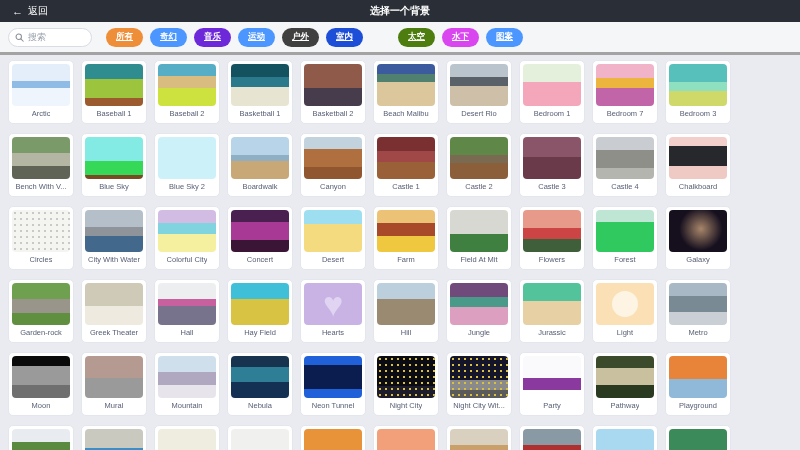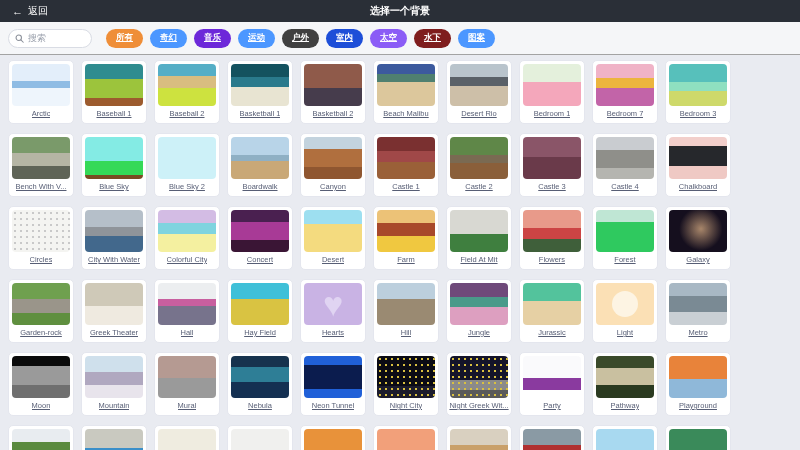--- a/index.html
+++ b/index.html
@@ -9,21 +9,21 @@
   
   .topbar { height:22px; background:#2a2f37; color:#fff; display:flex;
     align-items:center; position:relative; }
   .back-btn { display:flex; align-items:center; gap:5px; padding:0 12px;
     height:100%; cursor:pointer; font-size:10px; color:#fff; }
   .back-arrow { font-size:11px; line-height:1; }
   .topbar-title { position:absolute; left:0; right:0; text-align:center;
     font-size:10px; font-weight:bold; pointer-events:none; }
 
   
-  .toolbar { height:33px; background:#f5f6f8; border-bottom:1px solid #a3a3a3;
+  .toolbar { height:33px; background:#f5f6f8; border-bottom:3px solid #a3a3a3;
     display:flex; align-items:center; padding:0 8px; }
   .searchbox { display:flex; align-items:center; width:84px; height:19px;
     background:#fff; border:1px solid #d9dce4; border-radius:10px;
     padding:0 6px; gap:4px; }
   .searchbox svg { flex:0 0 auto; }
   .searchbox input { border:none; outline:none; width:100%; font-size:9px;
     color:#575e75; background:transparent;
     font-family:"Liberation Sans", sans-serif; }
   .searchbox input::placeholder { color:#9aa0ac; }
   .tags { display:flex; align-items:center; margin-left:14px; gap:7px; }
@@ -34,21 +34,21 @@
   
   .grid { display:grid; grid-template-columns:repeat(10,66px);
     column-gap:7px; row-gap:9px; padding:5px 8px; }
   .card { width:66px; height:64px; background:#fff; border:1px solid #e4e6ee;
     border-radius:5px; display:flex; flex-direction:column; align-items:center;
     padding-top:3px; cursor:pointer; }
   .thumb { width:58px; height:42px; border-radius:4px; overflow:hidden;
     position:relative; flex:0 0 auto; }
   .card-label { font-size:7.5px; color:#575e75; margin-top:3px; max-width:60px;
     white-space:nowrap; overflow:hidden; text-overflow:ellipsis;
-    text-align:right;text-decoration:underline; }
+    text-align:right; }
 
   
   .ov { position:absolute; inset:0; pointer-events:none; }
   .ov-circle span { position:absolute; left:50%; top:50%; width:26px; height:26px;
     border-radius:50%; transform:translate(-50%,-50%); display:block; }
   .ov-heart { display:flex; align-items:center; justify-content:center;
     font-size:34px; line-height:1; }
   .ov-dots { background-size:6px 6px; }
   .ov-glow {}
 </style>
@@ -71,22 +71,22 @@
     </svg>
     <input type="text" placeholder="搜索" style="">
   </div>
   <div class="tags" id="tags">
       <div class="tag" style="background: rgb(239, 142, 56);">所有</div>
       <div class="tag" style="background: rgb(76, 151, 255);">奇幻</div>
       <div class="tag" style="background: #6d28d9;">音乐</div>
       <div class="tag" style="background: rgb(76, 151, 255);">运动</div>
       <div class="tag" style="background: #404040;">户外</div>
       <div class="tag" style="background: #1d4ed8;">室内</div>
-      <div class="tag" style="background: #8b5cf6;">太空</div>
-      <div class="tag" style="background: #7f1d1d; text-align: center;">水下</div>
+      <div class="tag" style="background: #4d7c0f; margin-left: 28px;">太空</div>
+      <div class="tag" style="background: #d946ef; text-align: center;">水下</div>
       <div class="tag" style="background: rgb(76, 151, 255);">图案</div>
     </div>
 </div>
 
 <div class="grid" id="grid">
     <div class="card">
       <div class="thumb" style="background: linear-gradient(rgb(227, 238, 250) 0%, rgb(227, 238, 250) 40%, rgb(143, 188, 228) 40%, rgb(143, 188, 228) 58%, rgb(238, 245, 252) 58%, rgb(238, 245, 252) 100%);"></div>
       <div class="card-label">Arctic</div>
     </div>
     <div class="card">
@@ -253,46 +253,46 @@
     </div>
     <div class="card">
       <div class="thumb" style="background: linear-gradient(rgb(168, 184, 196) 0%, rgb(168, 184, 196) 30%, rgb(122, 138, 148) 30%, rgb(122, 138, 148) 70%, rgb(201, 207, 212) 70%, rgb(201, 207, 212) 100%);"></div>
       <div class="card-label">Metro</div>
     </div>
     <div class="card">
       <div class="thumb" style="background: linear-gradient(rgb(10, 10, 10) 0%, rgb(10, 10, 10) 24%, rgb(154, 154, 154) 24%, rgb(154, 154, 154) 68%, rgb(111, 111, 111) 68%, rgb(111, 111, 111) 100%);"></div>
       <div class="card-label">Moon</div>
     </div>
     <div class="card">
+      <div class="thumb" style="background: linear-gradient(rgb(181, 154, 146) 0%, rgb(181, 154, 146) 52%, rgb(154, 154, 154) 52%, rgb(154, 154, 154) 100%);"></div>
+      <div class="card-label">Mural</div>
+    </div>
+    <div class="card">
       <div class="thumb" style="background: linear-gradient(rgb(207, 224, 236) 0%, rgb(207, 224, 236) 38%, rgb(176, 168, 192) 38%, rgb(176, 168, 192) 68%, rgb(232, 228, 236) 68%, rgb(232, 228, 236) 100%);"></div>
       <div class="card-label">Mountain</div>
     </div>
     <div class="card">
-      <div class="thumb" style="background: linear-gradient(rgb(181, 154, 146) 0%, rgb(181, 154, 146) 52%, rgb(154, 154, 154) 52%, rgb(154, 154, 154) 100%);"></div>
-      <div class="card-label">Mural</div>
-    </div>
-    <div class="card">
       <div class="thumb" style="background: linear-gradient(rgb(23, 51, 78) 0%, rgb(23, 51, 78) 26%, rgb(46, 126, 150) 26%, rgb(46, 126, 150) 62%, rgb(20, 48, 82) 62%, rgb(20, 48, 82) 100%);"></div>
       <div class="card-label">Nebula</div>
     </div>
     <div class="card">
       <div class="thumb" style="background: linear-gradient(rgb(32, 96, 216) 0%, rgb(32, 96, 216) 22%, rgb(11, 28, 78) 22%, rgb(11, 28, 78) 78%, rgb(32, 96, 216) 78%, rgb(32, 96, 216) 100%);"></div>
       <div class="card-label">Neon Tunnel</div>
     </div>
     <div class="card">
       <div class="thumb" style="background: linear-gradient(rgb(11, 11, 20) 0%, rgb(11, 11, 20) 72%, rgb(28, 28, 44) 72%, rgb(28, 28, 44) 100%);">
         <div class="ov ov-dots" style="background-image: radial-gradient(rgb(217, 192, 64) 0.8px, transparent 0.9px);"></div>
       </div>
       <div class="card-label">Night City</div>
     </div>
     <div class="card">
       <div class="thumb" style="background: linear-gradient(rgb(20, 20, 42) 0%, rgb(20, 20, 42) 58%, rgb(138, 138, 138) 58%, rgb(138, 138, 138) 82%, rgb(90, 90, 90) 82%, rgb(90, 90, 90) 100%);">
         <div class="ov ov-dots" style="background-image: radial-gradient(rgb(217, 192, 64) 0.8px, transparent 0.9px);"></div>
       </div>
-      <div class="card-label">Night Greek Wit...</div>
+      <div class="card-label">Night City Wit...</div>
     </div>
     <div class="card">
       <div class="thumb" style="background: linear-gradient(rgb(250, 250, 252) 0%, rgb(250, 250, 252) 52%, rgb(138, 58, 159) 52%, rgb(138, 58, 159) 82%, rgb(255, 255, 255) 82%, rgb(255, 255, 255) 100%);"></div>
       <div class="card-label">Party</div>
     </div>
     <div class="card">
       <div class="thumb" style="background: linear-gradient(rgb(58, 74, 42) 0%, rgb(58, 74, 42) 28%, rgb(201, 192, 160) 28%, rgb(201, 192, 160) 70%, rgb(42, 58, 32) 70%, rgb(42, 58, 32) 100%);"></div>
       <div class="card-label">Pathway</div>
     </div>
     <div class="card">

